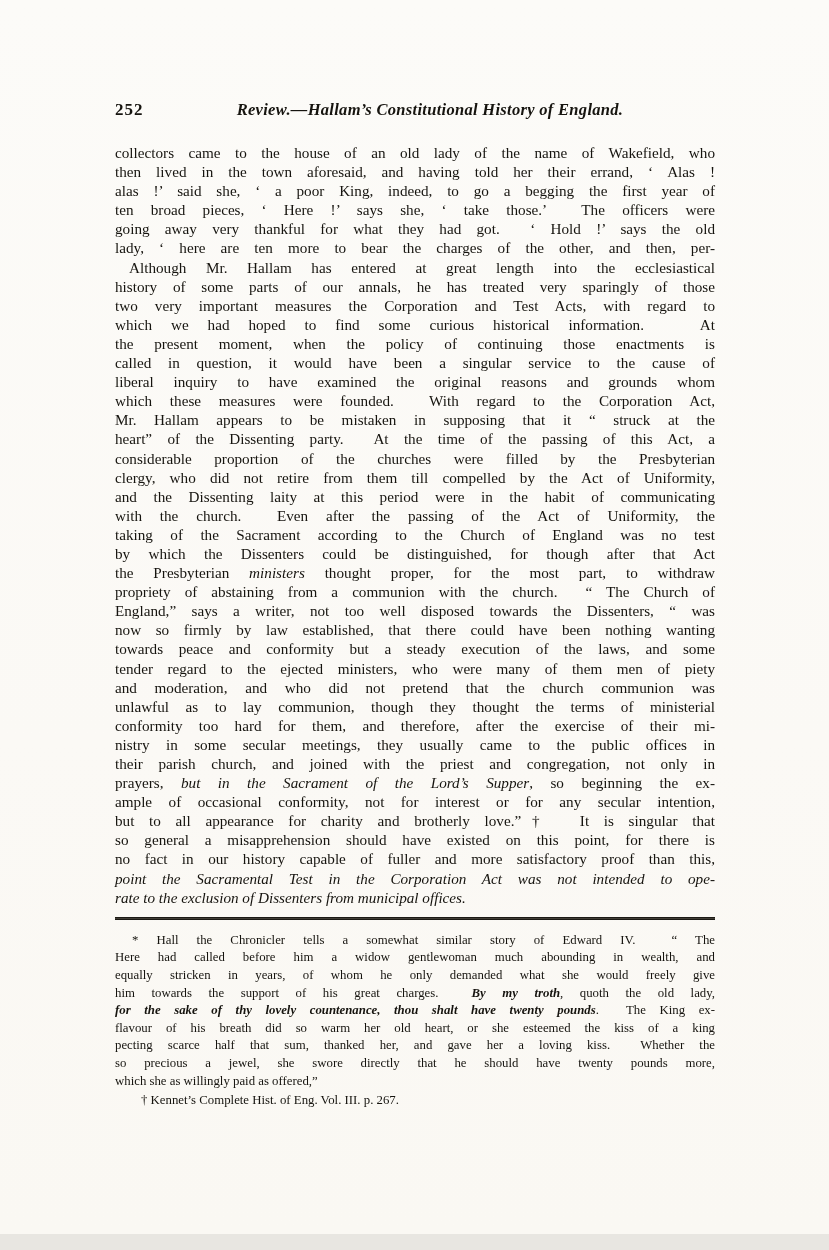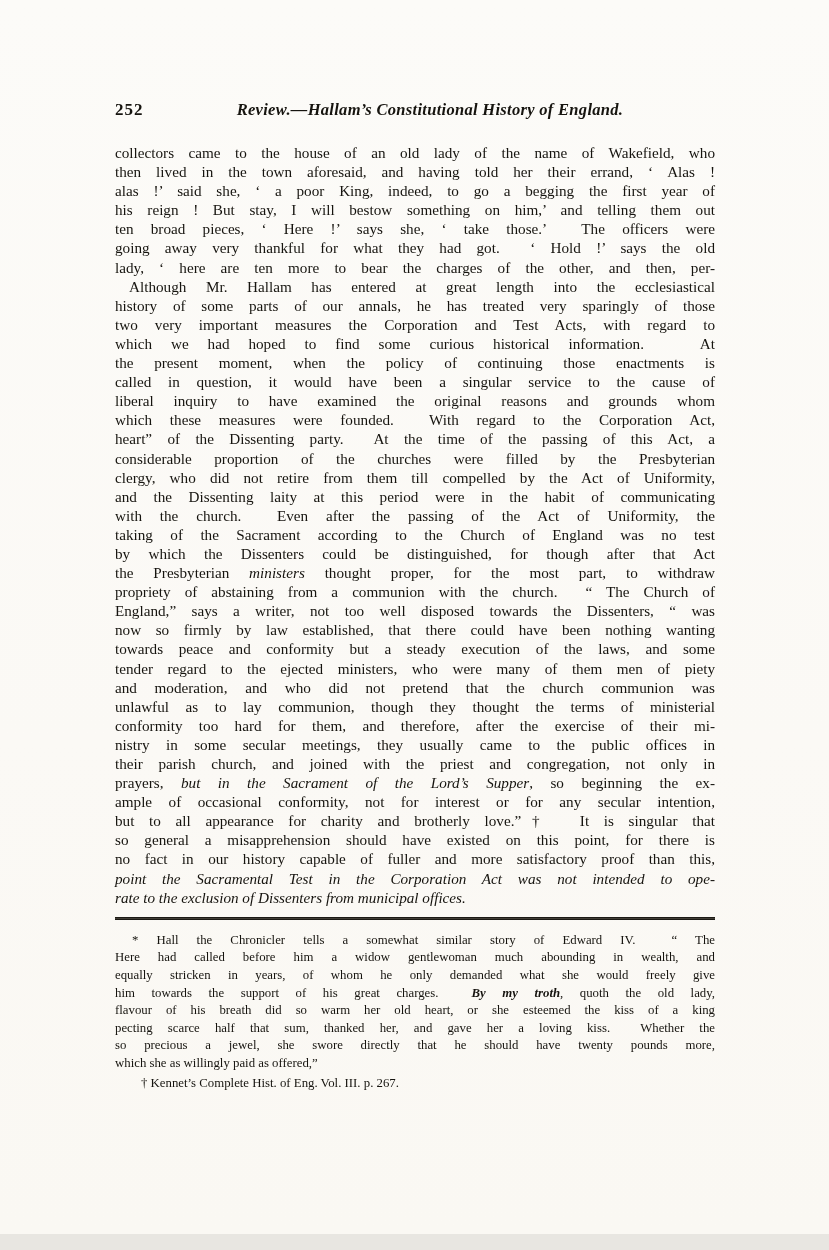--- a/index.html
+++ b/index.html
@@ -61,34 +61,34 @@
   <div class="content">
     <div class="header">
       <span class="pagenum">252</span>
       <span class="running-title">Review.—Hallam’s Constitutional History of England.</span>
     </div>
     <div class="body-text" id="body-text">
         <div class="paragraph">
           <div class="line"><span>collectors came to the house of an old lady of the name of Wakefield, who</span></div>
           <div class="line"><span>then lived in the town aforesaid, and having told her their errand, ‘ Alas !</span></div>
           <div class="line"><span>alas !’ said she, ‘ a poor King, indeed, to go a begging the first year of</span></div>
-          <div class="line"><span>his reign ! But stay, I will bestow something on him,’ and telling them out</span></div>
           <div class="line"><span>ten broad pieces, ‘ Here !’ says she, ‘ take those.’&nbsp; The officers were</span></div>
           <div class="line"><span>going away very thankful for what they had got.&nbsp; ‘ Hold !’ says the old</span></div>
           <div class="line"><span>lady, ‘ here are ten more to bear the charges of the other, and then, per-</span></div>
         </div>
         <div class="paragraph">
           <div class="line" style="text-indent: 14px;"><span>Although Mr. Hallam has entered at great length into the ecclesiastical</span></div>
           <div class="line"><span>history of some parts of our annals, he has treated very sparingly of those</span></div>
           <div class="line"><span>two very important measures the Corporation and Test Acts, with regard to</span></div>
           <div class="line"><span>which we had hoped to find some curious historical information.&nbsp;&nbsp; At</span></div>
           <div class="line"><span>the present moment, when the policy of continuing those enactments is</span></div>
           <div class="line"><span>called in question, it would have been a singular service to the cause of</span></div>
           <div class="line"><span>liberal inquiry to have examined the original reasons and grounds whom</span></div>
           <div class="line"><span>which these measures were founded.&nbsp; With regard to the Corporation Act,</span></div>
+          <div class="line"><span>Mr. Hallam appears to be mistaken in supposing that it “ struck at the</span></div>
           <div class="line"><span>heart” of the Dissenting party.&nbsp; At the time of the passing of this Act, a</span></div>
           <div class="line"><span>considerable proportion of the churches were filled by the Presbyterian</span></div>
           <div class="line"><span>clergy, who did not retire from them till compelled by the Act of Uniformity,</span></div>
           <div class="line"><span>and the Dissenting laity at this period were in the habit of communicating</span></div>
           <div class="line"><span>with the church.&nbsp; Even after the passing of the Act of Uniformity, the</span></div>
           <div class="line"><span>taking of the Sacrament according to the Church of England was no test</span></div>
           <div class="line"><span>by which the Dissenters could be distinguished, for though after that Act</span></div>
           <div class="line"><span>the Presbyterian </span><span class="it">ministers</span><span> thought proper, for the most part, to withdraw</span></div>
           <div class="line"><span>propriety of abstaining from a communion with the church.&nbsp; “ The Church of</span></div>
           <div class="line"><span>England,” says a writer, not too well disposed towards the Dissenters, “ was</span></div>
@@ -109,20 +109,21 @@
           <div class="line last"><span class="it">rate to the exclusion of Dissenters from municipal offices.</span></div>
         </div>
       </div>
     <div class="footnote-rule"></div>
     <div class="footnotes" id="footnotes">
         <div class="footnote">
           <div class="line" style="text-indent: 17px;"><span>* Hall the Chronicler tells a somewhat similar story of Edward IV.&nbsp; “ The</span></div>
           <div class="line"><span>Here had called before him a widow gentlewoman much abounding in wealth, and</span></div>
           <div class="line"><span>equally stricken in years, of whom he only demanded what she would freely give</span></div>
           <div class="line"><span>him towards the support of his great charges.&nbsp; </span><span class="it">By my troth</span><span>, quoth the old lady,</span></div>
+          <div class="line"><span class="it">for the sake of thy lovely countenance, thou shalt have twenty pounds</span><span>.&nbsp; The King ex-</span></div>
           <div class="line"><span>flavour of his breath did so warm her old heart, or she esteemed the kiss of a king</span></div>
           <div class="line"><span>pecting scarce half that sum, thanked her, and gave her a loving kiss.&nbsp; Whether the</span></div>
           <div class="line"><span>so precious a jewel, she swore directly that he should have twenty pounds more,</span></div>
           <div class="line last"><span>which she as willingly paid as offered,”</span></div>
         </div>
         <div class="footnote">
           <div class="line last" style="text-indent: 26px;"><span>† Kennet’s Complete Hist. of Eng. Vol. III. p. 267.</span></div>
         </div>
       </div>
   </div>

